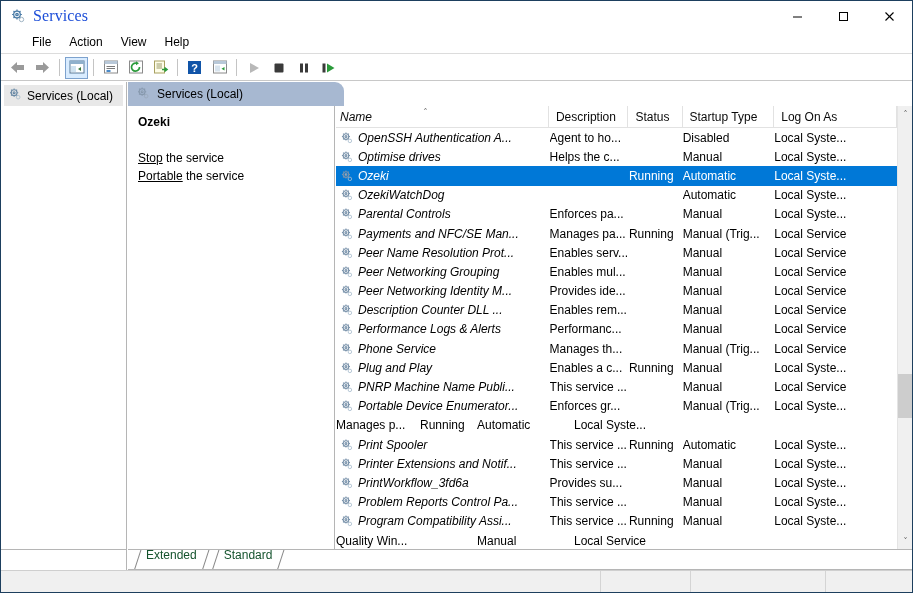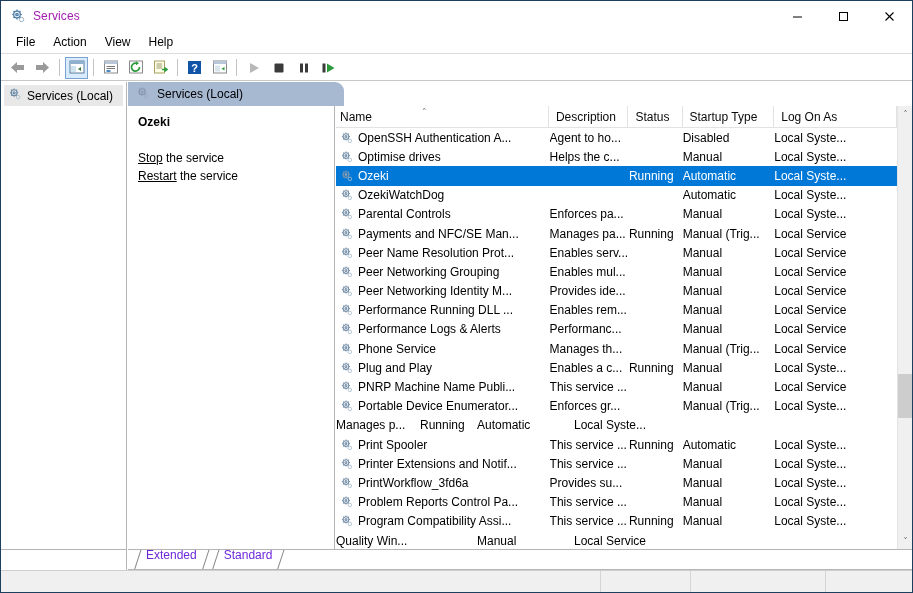--- a/index.html
+++ b/index.html
@@ -26,40 +26,41 @@
     width: 911px; height: 30px;
     background: #ffffff;
     display: flex; align-items: center;
   }
   #title-icon {
     margin-left: 9px; margin-right: 7px;
     width: 16px; height: 16px;
     position: relative;
   }
   #title-text {
-    font-size: 12px; color: #a21caf;
+    font-size: 16px; color: #1d4ed8;
     letter-spacing: 0.1px;
+    font-family: Liberation Serif, serif;
   }
   #win-controls {
     position: absolute; right: 0; top: 0;
     height: 30px; display: flex;
   }
   .win-btn {
     width: 46px; height: 30px;
     display: flex; align-items: center; justify-content: center;
     cursor: default;
   }
 
   
   #menubar {
     position: absolute; top: 30px; left: 0;
     width: 911px; height: 23px;
     background: #ffffff;
     display: flex; align-items: center;
-    padding-left: 6px;
+    padding-left: 22px;
     border-bottom: 1px solid #dcdcdc;
   }
   .menu-item {
     padding: 3px 9px;
     font-size: 12px; color: #000;
     cursor: default;
   }
 
   
   #toolbar {
@@ -201,21 +202,21 @@
     cursor: default;
     white-space: nowrap;
   }
   .row.selected { background: #0078d7; }
   .row.selected .cell { color: #ffffff; }
   .cell {
     font-size: 12px; color: #000;
     overflow: hidden; white-space: nowrap;
     display: flex; align-items: center;
   }
-  .c-name  { width: 226px; padding-left: 4px; }
+  .c-name  { width: 226px; padding-left: 4px; font-style: italic; }
   .c-desc  { width: 84px; }
   .c-stat  { width: 57px; }
   .c-start { width: 97px; }
   .c-logon { width: 130px; }
   .svc-icon { flex: 0 0 auto; margin-right: 4px; }
 
   
   #vscroll {
     position: absolute; right: 0; top: 0;
     width: 15px; height: 443px;
@@ -241,21 +242,21 @@
     width: 784px; height: 21px;
     background: #ffffff;
     border-top: 1px solid #b5b5b5;
   }
   .tabwrap { position: absolute; top: 0; height: 21px; display: flex; }
   .tab {
     position: relative;
     height: 21px;
     display: flex; align-items: center;
     padding: 0 13px 12px 14px;
-    font-size: 12px; color: #6d28d9;
+    font-size: 12px; color: #14532d;
     cursor: default;
   }
   .tab .slash-l, .tab .slash-r {
     position: absolute; top: 0; width: 12px; height: 21px;
     overflow: hidden;
   }
   .tab .slash-l { left: -1px; }
   .tab .slash-r { right: -1px; }
   .tab .slash-l::before, .tab .slash-r::before {
     content: ""; position: absolute;
@@ -489,21 +490,21 @@
           <span id="pane-header-label">Services (Local)</span>
         </div>
       </div>
 
       <div id="details-pane">
         <div id="details-title">Ozeki</div>
         <div class="action-line">
           <span class="action-link">Stop</span><span> the service</span>
         </div>
         <div class="action-line">
-          <span class="action-link">Restart</span><span> the service</span>
+          <span class="action-link">Portable</span><span> the service</span>
         </div>
       </div>
 
       <div id="list-pane">
 
         <div id="list-header">
           <div class="hcell c-name">
             <span>Name</span>
             <span class="sort-caret">˄</span>
           </div>
@@ -760,21 +761,21 @@
                     <line x1="6.8" y1="9.6" x2="6.8" y2="10.9"></line>
     <line x1="2.2" y1="6.3" x2="3.5" y2="6.3"></line>
                     <line x1="10.1" y1="6.3" x2="11.4" y2="6.3"></line>
     <line x1="3.5" y1="3" x2="4.4" y2="3.9"></line>
                     <line x1="9.2" y1="8.7" x2="10.1" y2="9.6"></line>
     <line x1="10.1" y1="3" x2="9.2" y2="3.9"></line>
                     <line x1="4.4" y1="8.7" x2="3.5" y2="9.6"></line>
   </g>
   <circle cx="11.3" cy="11.3" r="2" fill="none" stroke="#a8bccd" stroke-width="0.95"></circle>
 </svg>
-                <span>Performance Running DLL ...</span>
+                <span>Description Counter DLL ...</span>
               </span>
               <span class="cell c-desc">Enables rem...</span>
               <span class="cell c-stat"></span>
               <span class="cell c-start">Manual</span>
               <span class="cell c-logon">Local Service</span>
             </div>
             <div class="row">
               <span class="cell c-name">
                 <svg class="svc-icon" width="14" height="14" viewBox="0 0 16 16">
   <g fill="none" stroke="#7a93ab" stroke-width="1.3">

